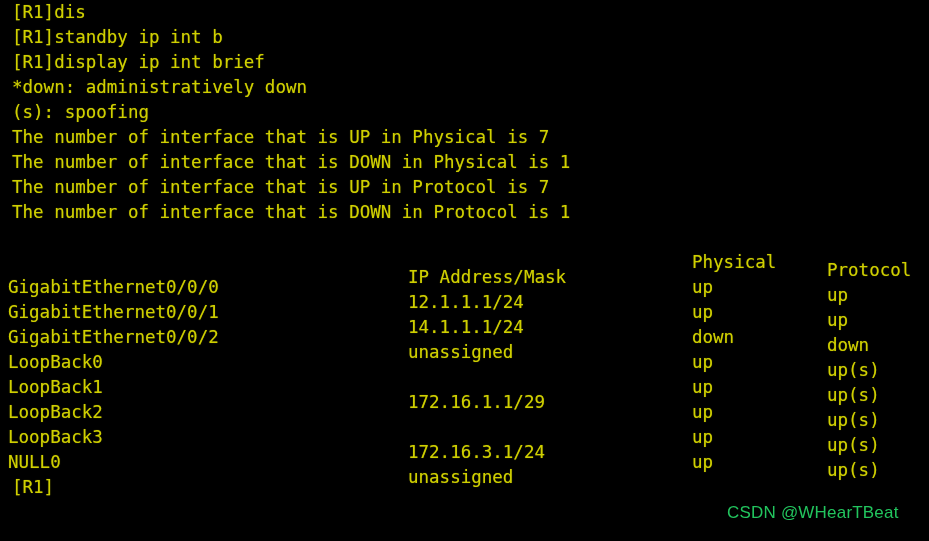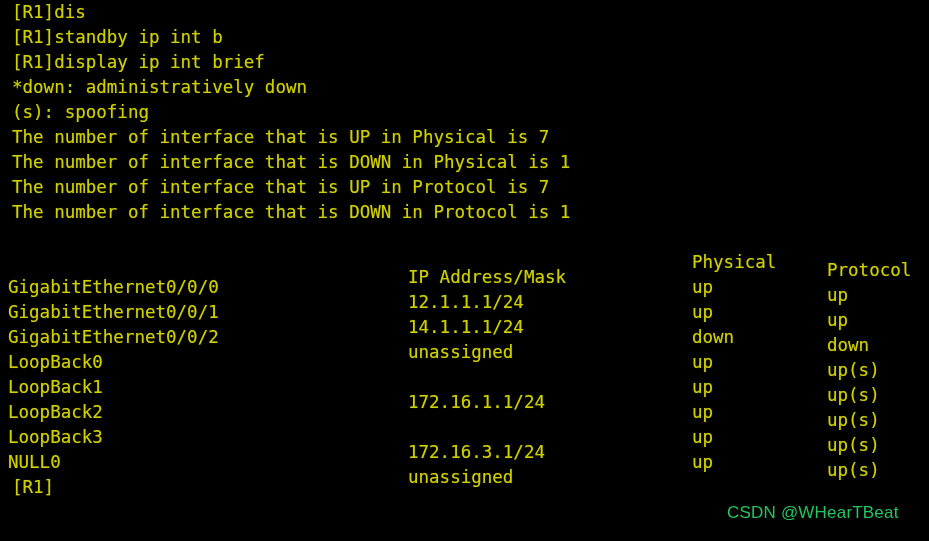--- a/index.html
+++ b/index.html
@@ -113,21 +113,21 @@
     </div>
 
     <div class="row">
       <span class="col-if">LoopBack0</span>
       <span class="col-phys">up</span>
       <span class="col-proto">up(s)</span>
     </div>
 
     <div class="row">
       <span class="col-if">LoopBack1</span>
-      <span class="col-ip">172.16.1.1/24</span>
+      <span class="col-ip">172.16.1.1/29</span>
       <span class="col-phys">up</span>
       <span class="col-proto">up(s)</span>
     </div>
 
     <div class="row">
       <span class="col-if">LoopBack2</span>
       <span class="col-phys">up</span>
       <span class="col-proto">up(s)</span>
     </div>
 

